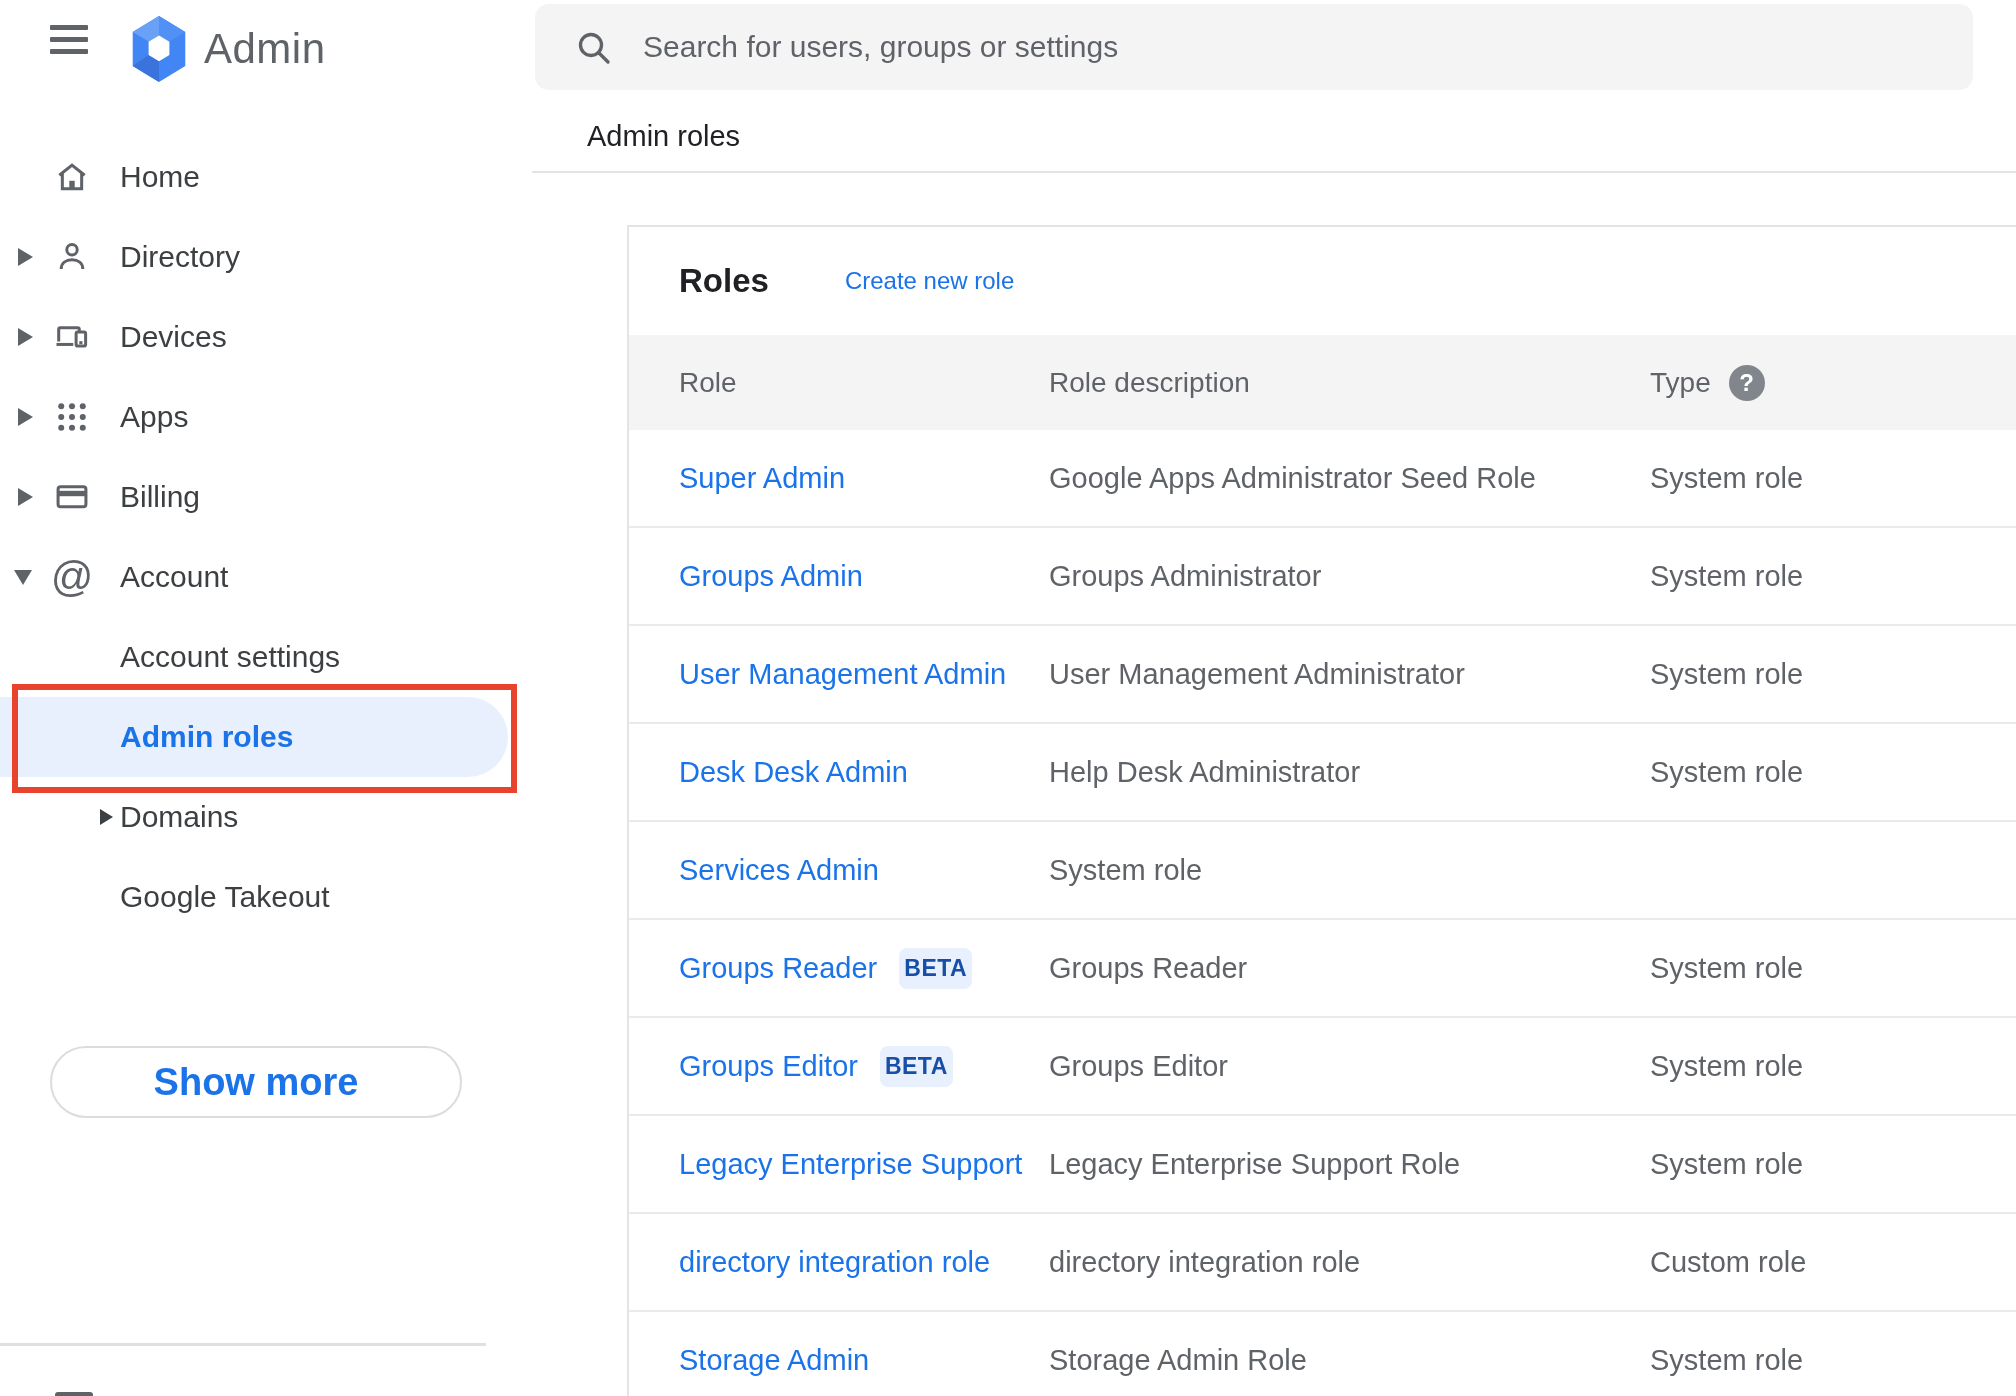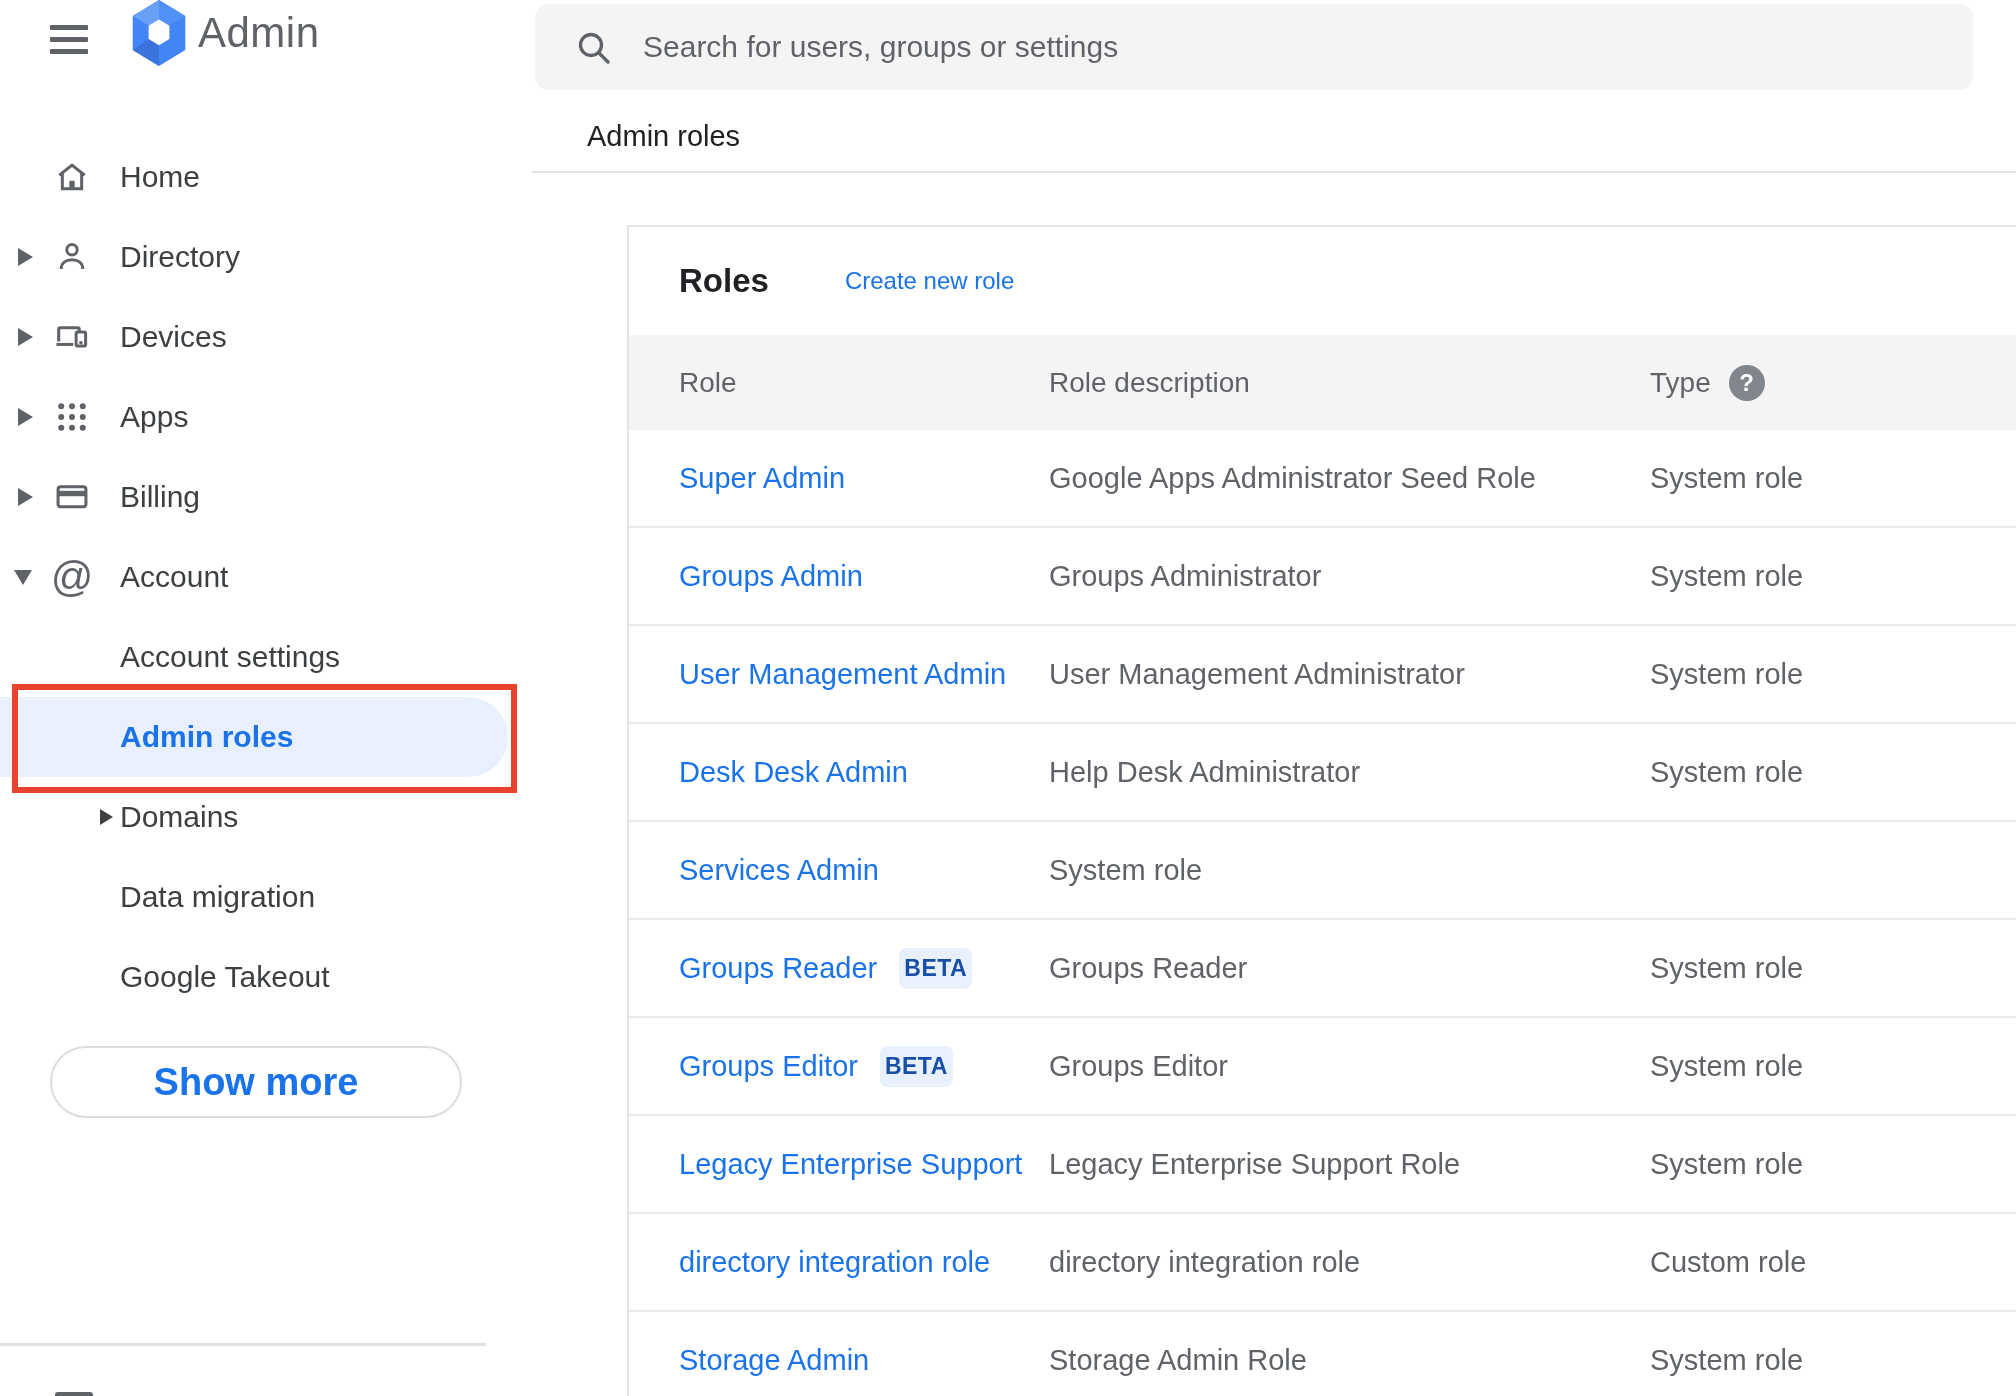--- a/index.html
+++ b/index.html
@@ -6,21 +6,21 @@
   .screen{position:relative;width:2016px;height:1396px;overflow:hidden;background:#fff;
           font-family:"Liberation Sans",sans-serif;color:#3c4043;}
 
   
   .sidebar{position:absolute;left:0;top:0;width:530px;height:1396px;background:#fff;}
   .menu-btn{position:absolute;left:50px;top:25px;width:38px;height:34px;cursor:pointer;}
   .menu-btn span{position:absolute;left:0;width:38px;height:5px;background:#5f6368;border-radius:1px;}
   .menu-btn span:nth-child(1){top:0;}
   .menu-btn span:nth-child(2){top:12px;}
   .menu-btn span:nth-child(3){top:24px;}
-  .logo-wrap{position:absolute;left:128px;top:0;display:flex;align-items:center;gap:8px;}
+  .logo-wrap{position:absolute;left:128px;top:16px;display:flex;align-items:center;gap:14px;}
   .logo-text{font-size:42px;color:#5f6368;letter-spacing:0.5px;}
 
   .nav{position:absolute;left:0;top:137px;width:530px;}
   .nav-item{position:relative;height:80px;display:flex;align-items:center;cursor:pointer;text-align:right;}
   .nav-item .exp-right{position:absolute;left:18px;width:0;height:0;
       border-left:15px solid #5f6368;border-top:9px solid transparent;border-bottom:9px solid transparent;}
   .nav-item .exp-down{position:absolute;left:14px;width:0;height:0;
       border-top:15px solid #5f6368;border-left:9px solid transparent;border-right:9px solid transparent;}
   .nav-item .exp-sub{position:absolute;left:100px;width:0;height:0;
       border-left:13px solid #3c4043;border-top:8px solid transparent;border-bottom:8px solid transparent;}
@@ -172,23 +172,20 @@
 
       <div class="nav-item selected">
         <span class="nlabel">Admin roles</span>
       </div>
 
       <div class="nav-item">
         <span class="exp-sub"></span>
         <span class="nlabel">Domains</span>
       </div>
 
-      <div class="nav-item">
-        <span class="nlabel">Data migration</span>
-      </div>
 
       <div class="nav-item">
         <span class="nlabel">Google Takeout</span>
       </div>
     </div>
 
     <div class="show-more">Show more</div>
 
     <div class="sidebar-bottom-divider"></div>
     <div class="bottom-partial-icon"></div>

